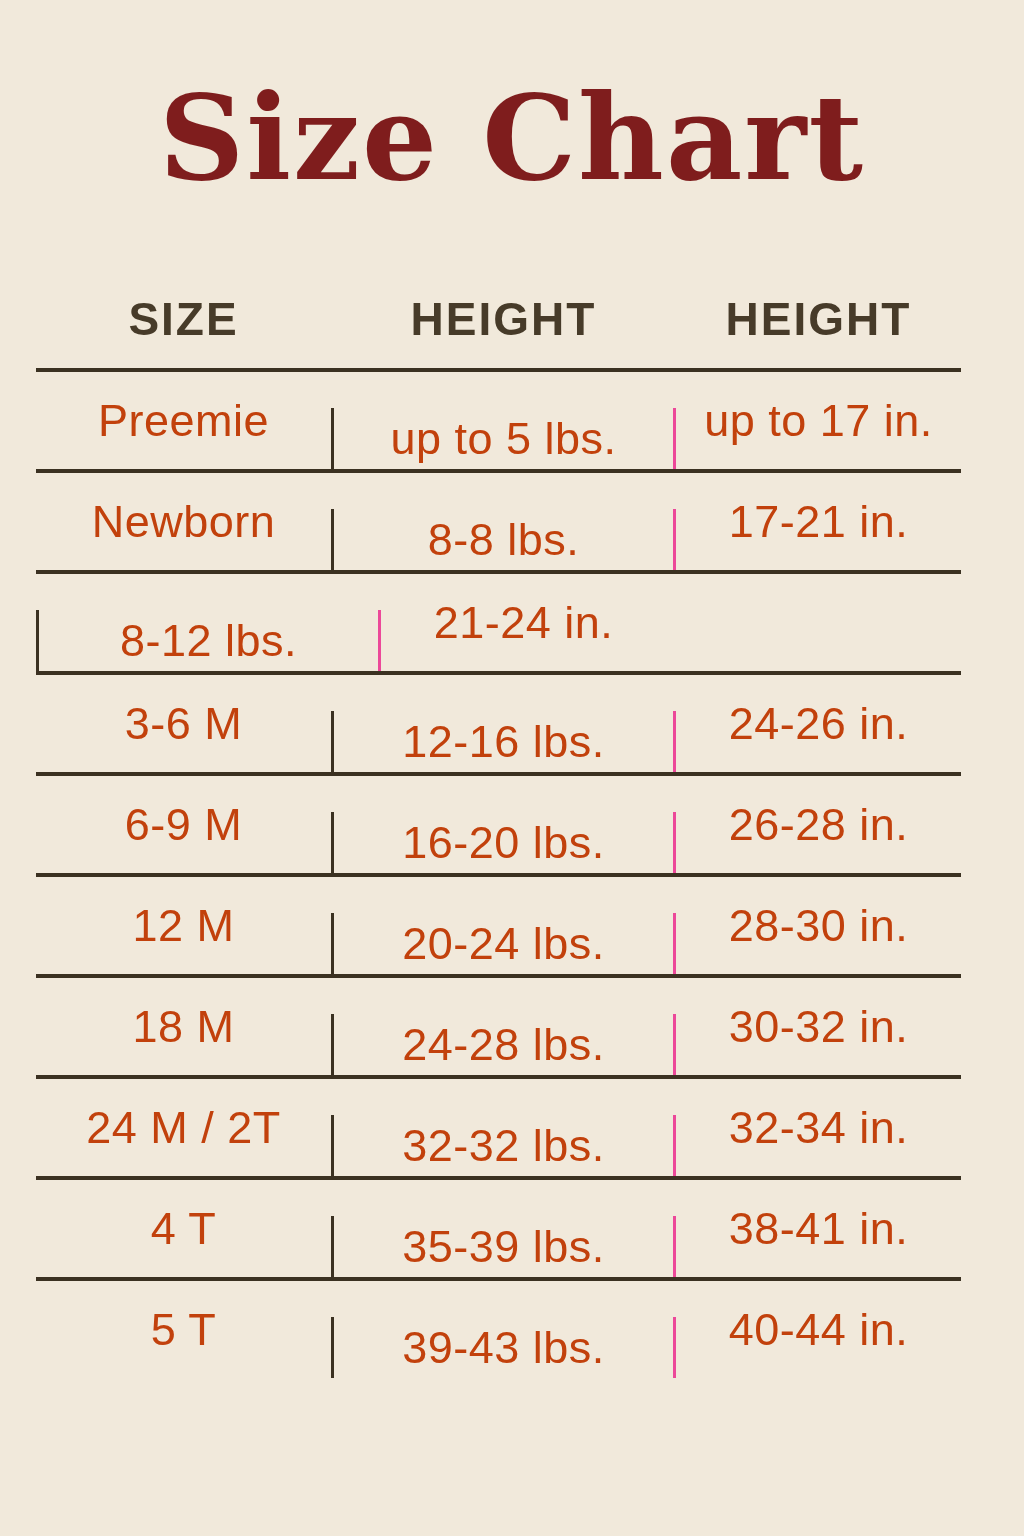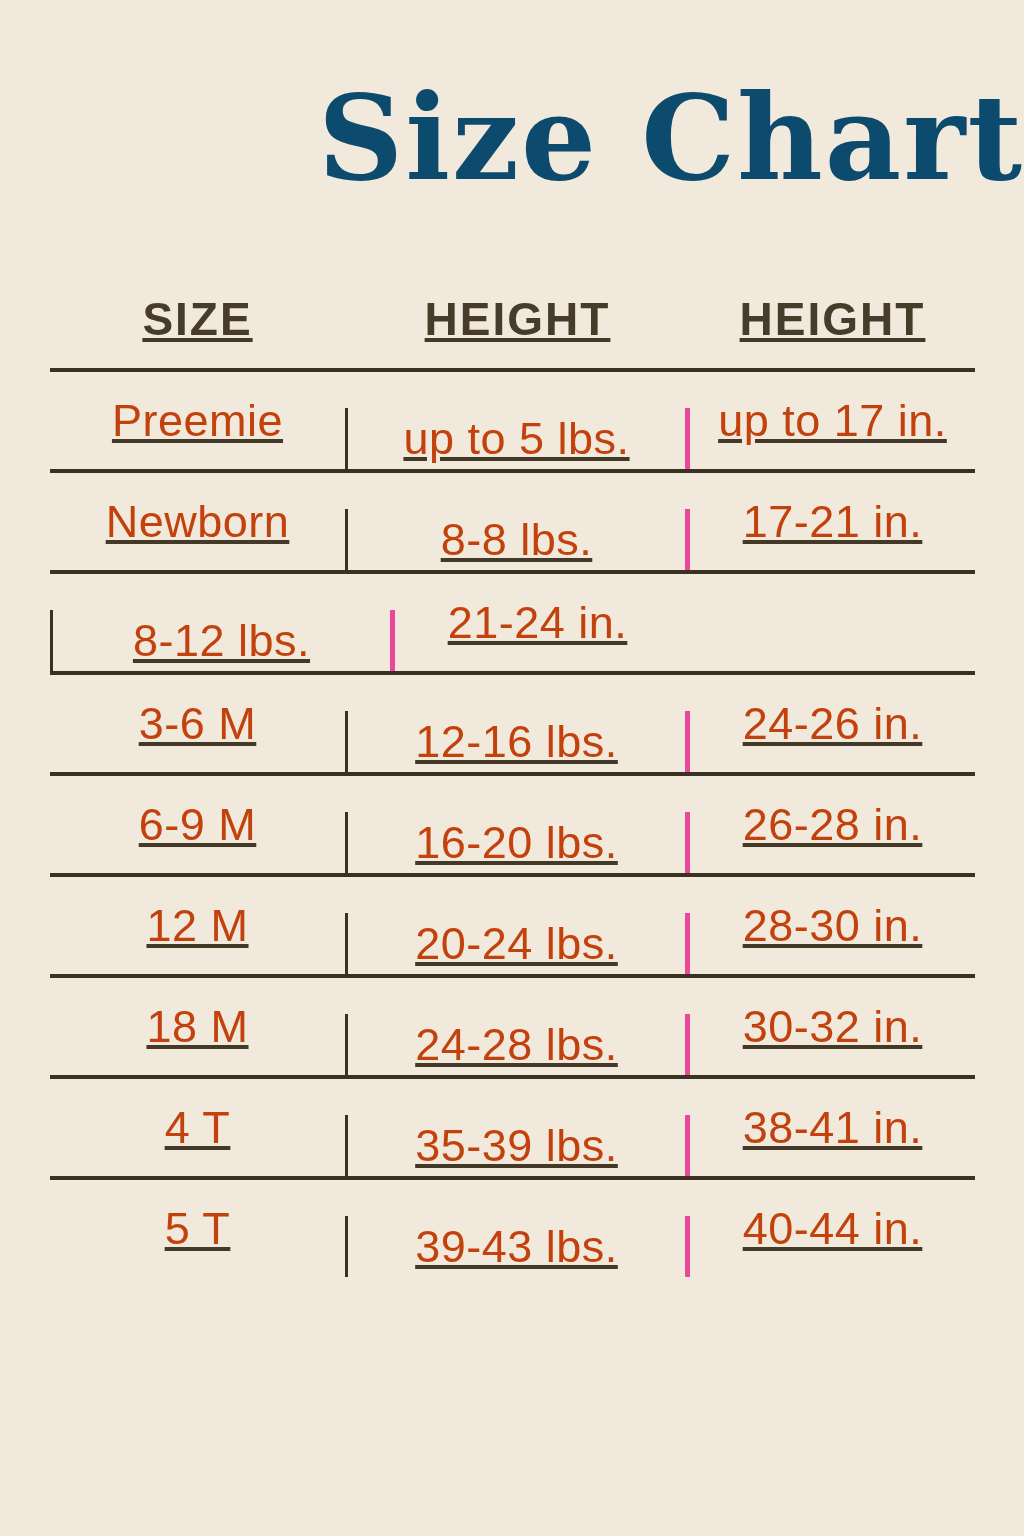--- a/index.html
+++ b/index.html
@@ -12,34 +12,33 @@
     background: #f1e9db;
     font-family: "Liberation Sans", sans-serif;
     color: #443827;
     overflow: hidden;
     position: relative;
   }
   .page-title {
     margin: 0;
     padding-top: 62px;
     height: 168px;
-    text-align: right;
+    text-align: center;
     font-family: "DejaVu Serif", "Liberation Serif", serif;
     font-weight: 700;
     font-size: 118px;
     line-height: 1.28;
     letter-spacing: 2px;
-    color: #0c4a6e;
+    color: #7f1d1d;
   }
   .size-table {
     position: absolute;
-    left: 50px;
+    left: 36px;
     top: 270px;
     width: 925px;
-    text-decoration: underline;
   }
   .thead, .trow {
     display: flex;
     width: 100%;
     box-sizing: border-box;
   }
   .thead {
     height: 98px;
   }
   .trow {
@@ -51,21 +50,21 @@
     align-items: center;
     justify-content: center;
     box-sizing: border-box;
     text-align: center;
   }
   .col-size   { width: 295px; }
   .col-weight { width: 345px; }
   .col-height { width: 285px; }
   .trow .col-weight {
     border-left: 3px solid #3b3121;
-    border-right: 5px solid #ec4899;
+    border-right: 3px solid #ec4899;
     margin-top: 36px;
   }
   .thead .cell {
     font-weight: 700;
     font-size: 46px;
     letter-spacing: 2px;
     color: #473b29;
   }
   .trow .cell {
     font-size: 45px;
@@ -114,20 +113,25 @@
         <div class="cell col-size">12 M</div>
         <div class="cell col-weight">20-24 lbs.</div>
         <div class="cell col-height">28-30 in.</div>
       </div>
       <div class="trow">
         <div class="cell col-size">18 M</div>
         <div class="cell col-weight">24-28 lbs.</div>
         <div class="cell col-height">30-32 in.</div>
       </div>
       <div class="trow">
+        <div class="cell col-size">24 M / 2T</div>
+        <div class="cell col-weight">32-32 lbs.</div>
+        <div class="cell col-height">32-34 in.</div>
+      </div>
+      <div class="trow">
         <div class="cell col-size">4 T</div>
         <div class="cell col-weight">35-39 lbs.</div>
         <div class="cell col-height">38-41 in.</div>
       </div>
       <div class="trow">
         <div class="cell col-size">5 T</div>
         <div class="cell col-weight">39-43 lbs.</div>
         <div class="cell col-height">40-44 in.</div>
       </div>
     </div>

